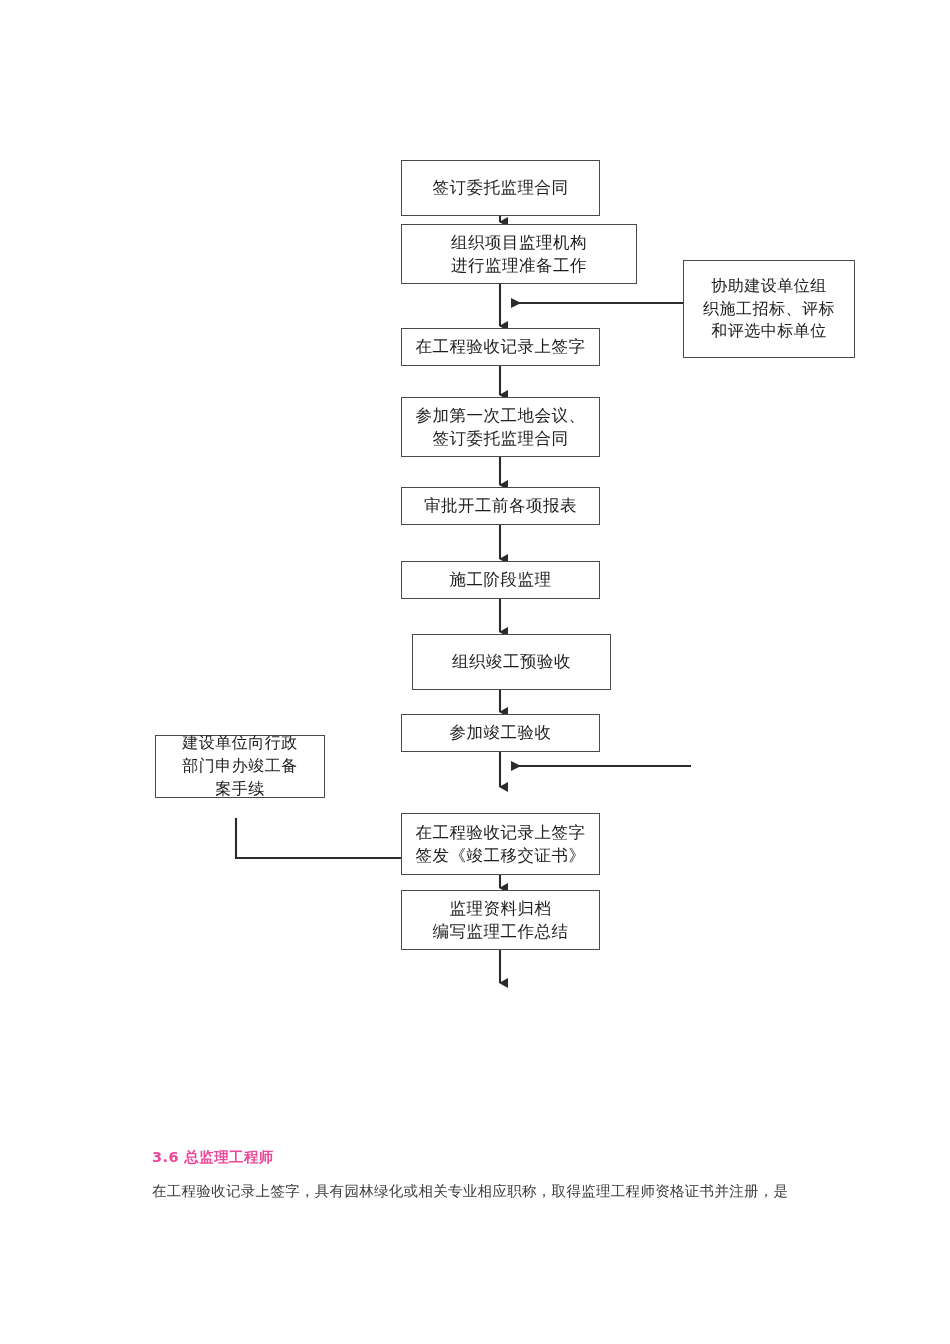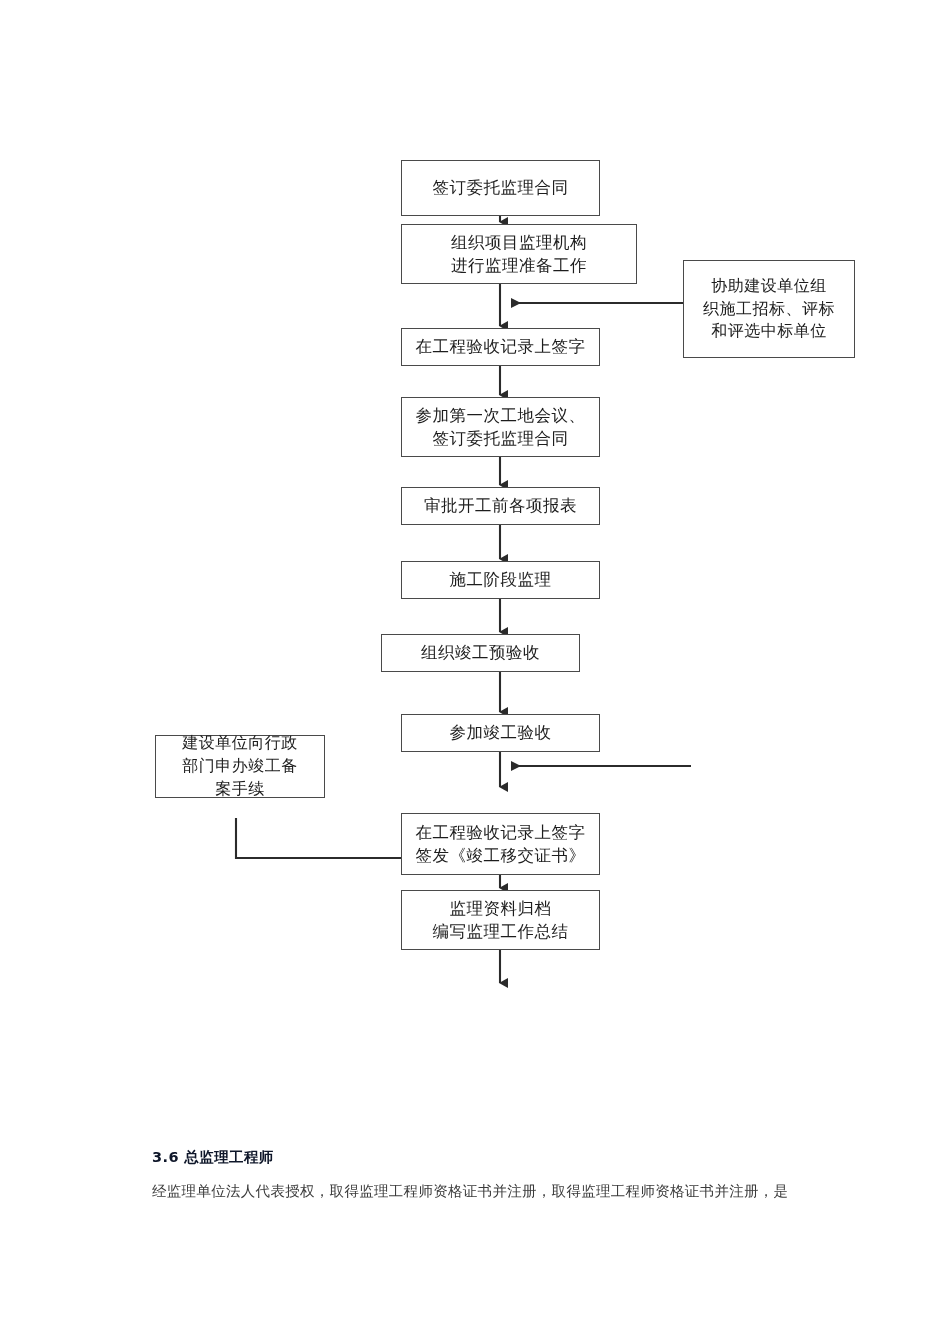--- a/index.html
+++ b/index.html
@@ -65,21 +65,21 @@
   
   #bodytext {
     position: absolute;
     left: 152px;
     top: 1148px;
     width: 700px;
   }
   .sec-head {
     font-size: 14.5px;
     font-weight: bold;
-    color: #0f172a;
+    color: #ec4899;
     letter-spacing: 0.4px;
     margin: 0 0 12px 0;
     font-family: "DejaVu Sans", "Liberation Sans", sans-serif;
   }
   .sec-para {
     font-size: 14.5px;
     color: #3b3b3b;
     letter-spacing: 0.3px;
     margin: 0;
     line-height: 1.75;
@@ -134,21 +134,21 @@
 
     <div class="node" style="left:401px; top:328px; width:199px; height:38px;">在工程验收记录上签字</div>
 
     <div class="node" style="left:401px; top:397px; width:199px; height:60px;">参加第一次工地会议、
 签订委托监理合同</div>
 
     <div class="node" style="left:401px; top:487px; width:199px; height:38px;">审批开工前各项报表</div>
 
     <div class="node" style="left:401px; top:561px; width:199px; height:38px;">施工阶段监理</div>
 
-    <div class="node" style="left:381px; top:634px; width:199px; height:38px;">组织竣工预验收</div>
+    <div class="node" style="left:412px; top:634px; width:199px; height:56px;">组织竣工预验收</div>
 
     <div class="node" style="left:401px; top:714px; width:199px; height:38px;">参加竣工验收</div>
 
     <div class="node" style="left:401px; top:789px; width:199px; height:62px;margin-top:24px;">在工程验收记录上签字
 签发《竣工移交证书》</div>
 
     <div class="node" style="left:401px; top:890px; width:199px; height:60px;">监理资料归档
 编写监理工作总结</div>
 
 
@@ -158,16 +158,16 @@
 
 
     <div class="node side" style="left:155px; top:735px; width:170px; height:63px;">建设单位向行政
 部门申办竣工备
 案手续</div>
 
   </div>
 
   <div id="bodytext">
     <div class="sec-head">3.6 总监理工程师</div>
-    <p class="sec-para">经监理单位法人代表授权，取得监理工程师资格证书并注册，取得监理工程师资格证书并注册，是</p>
+    <p class="sec-para">在工程验收记录上签字，具有园林绿化或相关专业相应职称，取得监理工程师资格证书并注册，是</p>
   </div>
 
 </div>
 
 </body></html>

